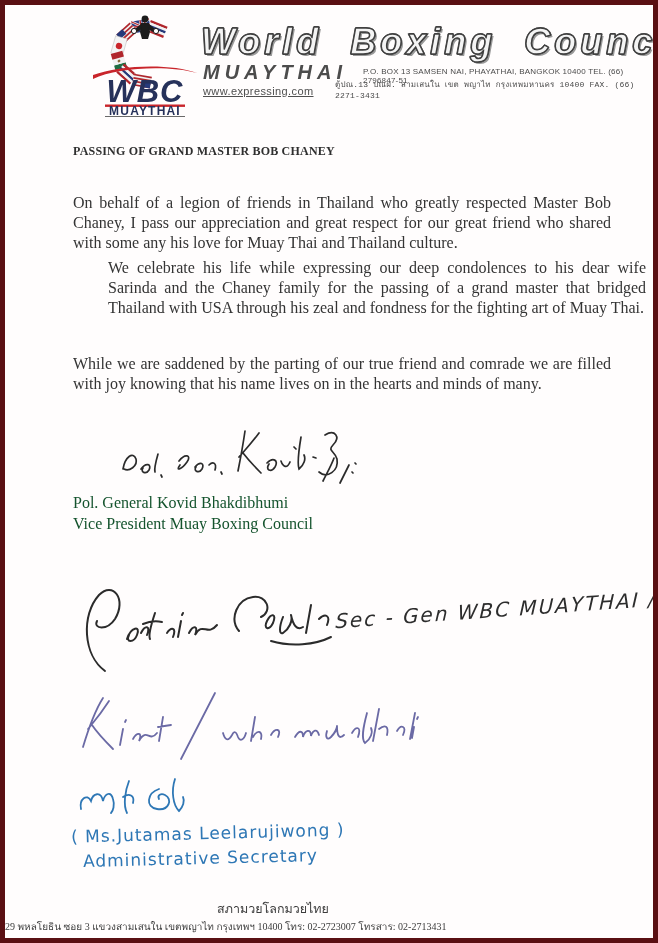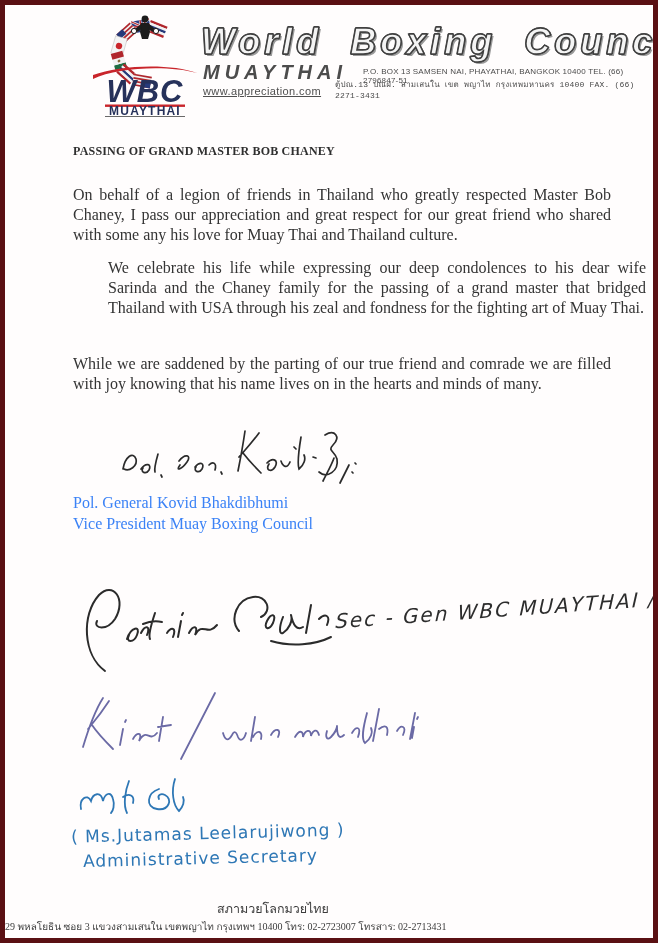--- a/index.html
+++ b/index.html
@@ -48,28 +48,28 @@
     font-family:Liberation Mono, monospace;
     font-size:8px; color:#4a4a4a; letter-spacing:0.2px;
   }
   
   .subject {
     position:absolute; left:68px; top:139px; width:537px;
     font-weight:700; font-size:12px; letter-spacing:0.2px; color:#2f2f2f;
   }
   .para { position:absolute; left:68px; width:538px;
     font-size:16px; line-height:20px; text-align:justify; color:#343434; }
-  .p1 { top:180px; }
+  .p1 { top:188px; }
   .p2 { top:253px;margin-left:35px; }
   .p3 { top:349px; }
   
   .sig-svg { position:absolute; }
   .sig1 { left:108px; top:416px; }
   .names { position:absolute; left:68px; top:487px;
-    font-size:16px; line-height:21px; color:#3b82f6; }
+    font-size:16px; line-height:21px; color:#14532d; }
   .sig2 { left:66px; top:574px; }
   .sig2-annot {
     position:absolute; left:330px; top:593px;
     font-family:"DejaVu Sans", sans-serif;
     font-style:italic; font-size:20px; letter-spacing:2px; color:#2d2d2d;
     transform:rotate(-4deg) skewX(-6deg); white-space:nowrap;
   }
   .sig3 { left:60px; top:680px; }
   .sig4 { left:62px; top:766px; }
   .jut1 {
@@ -174,21 +174,21 @@
     <path d="M4,68 C28,56 80,54 108,62 C82,52 30,54 4,64 Z" fill="#c9252b"></path>
 
     <text class="wbc-txt" x="56" y="91" text-anchor="middle" font-size="31" font-style="italic" fill="#26315a" letter-spacing="1">WBC</text>
     <rect x="16" y="93.5" width="80" height="2.4" fill="#c9252b"></rect>
     <text class="wbc-txt" x="56" y="104" text-anchor="middle" font-size="12" fill="#26315a" letter-spacing="1.2">MUAYTHAI</text>
     <rect x="16" y="105" width="80" height="0.8" fill="#444"></rect>
   </svg>
 
   <div class="masthead-title">World Boxing Council</div>
   <div class="masthead-sub">MUAYTHAI</div>
-  <div class="masthead-web">www.appreciation.com</div>
+  <div class="masthead-web">www.expressing.com</div>
   <div class="addr1">P.O. BOX 13 SAMSEN NAI, PHAYATHAI, BANGKOK 10400 TEL. (66) 2796847-51</div>
   <div class="addr2">ตู้ปณ.13 ปณฝ. สามเสนใน เขต พญาไท กรุงเทพมหานคร 10400    FAX. (66) 2271-3431</div>
 
   <div class="subject">PASSING OF GRAND MASTER BOB CHANEY</div>
   <div class="para p1">On behalf of a legion of friends in Thailand who greatly respected Master Bob Chaney, I pass our appreciation and great respect for our great friend who shared with some any his love for Muay Thai and Thailand culture.</div>
   <div class="para p2">We celebrate his life while expressing our deep condolences to his dear wife Sarinda and the Chaney family for the passing of a grand master that bridged Thailand with USA through his zeal and fondness for the fighting art of Muay Thai.</div>
   <div class="para p3">While we are saddened by the parting of our true friend and comrade we are filled with joy knowing that his name lives on in the hearts and minds of many.</div>
 
   <svg class="sig-svg sig1" width="250" height="70" viewBox="0 0 250 70" fill="none" stroke="#2b2b2b" stroke-width="1.7" stroke-linecap="round" aria-label="Pol. Gen. Kovid B.">
     <path d="M10,48 C12,36 20,30 23,38 C25,45 16,51 11,48 M28,48 C33,41 39,43 36,49 C33,54 27,51 30,47 M45,33 C43,40 41,48 42,51 M48,54 l1,2"></path>

